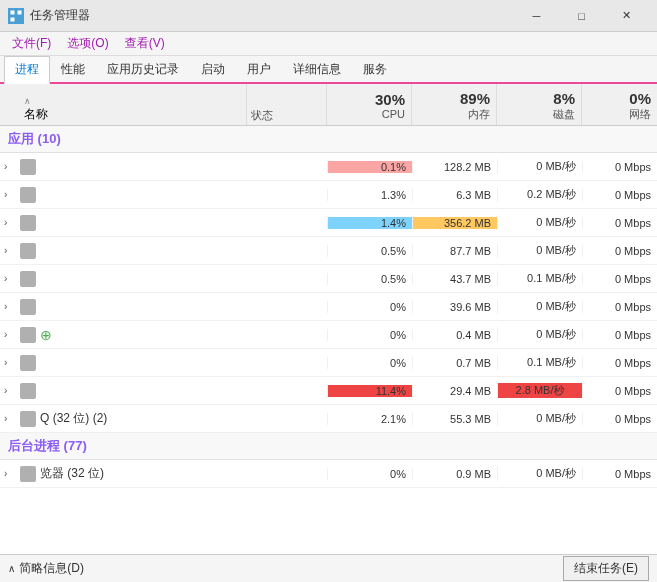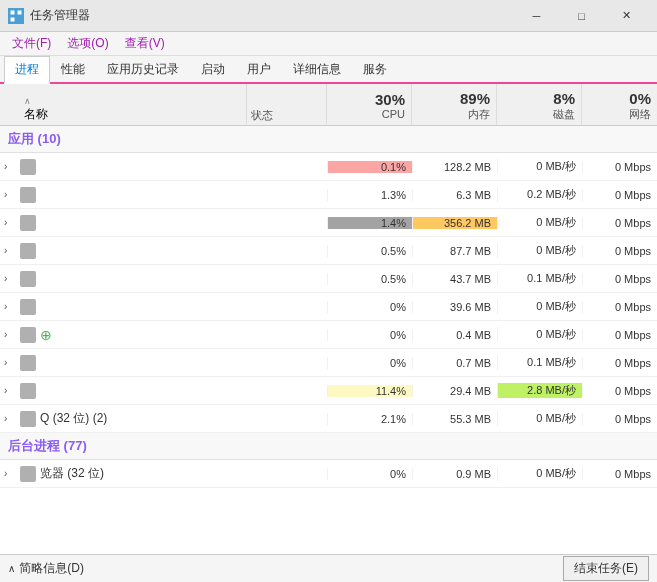--- a/index.html
+++ b/index.html
@@ -342,21 +342,21 @@
         <div class="cell-metric" style="background: white;">0.2 MB/秒</div>
         <div class="cell-metric" style="width: 75px; background: white;">0 Mbps</div>
       </div>
       <div class="table-row">
         <div class="cell-name">
           <span class="expand-arrow">›</span>
           <span class="app-icon" style="background: rgb(176, 176, 176); border-radius: 2px;"></span>
           <span></span>
         </div>
         <div class="cell-status"></div>
-        <div class="cell-metric" style="background: #a3a3a3; margin-left: 48px;">1.4%</div>
+        <div class="cell-metric" style="background: #7dd3fc; margin-left: 48px;">1.4%</div>
         <div class="cell-metric" style="background: rgb(255, 200, 97);">356.2 MB</div>
         <div class="cell-metric" style="background: white;">0 MB/秒</div>
         <div class="cell-metric" style="width: 75px; background: white;">0 Mbps</div>
       </div>
       <div class="table-row">
         <div class="cell-name">
           <span class="expand-arrow">›</span>
           <span class="app-icon" style="background: rgb(176, 176, 176); border-radius: 2px;"></span>
           <span></span>
         </div>
@@ -415,23 +415,23 @@
         <div class="cell-metric" style="background: white;">0.1 MB/秒</div>
         <div class="cell-metric" style="width: 75px; background: white;">0 Mbps</div>
       </div>
       <div class="table-row">
         <div class="cell-name">
           <span class="expand-arrow">›</span>
           <span class="app-icon" style="background: rgb(176, 176, 176); border-radius: 2px;"></span>
           <span></span>
         </div>
         <div class="cell-status"></div>
-        <div class="cell-metric" style="background: #fef9c3; padding-left: 42px;">11.4%</div>
+        <div class="cell-metric" style="background: #ef4444; padding-left: 42px;">11.4%</div>
         <div class="cell-metric" style="background: white;">29.4 MB</div>
-        <div class="cell-metric" style="background: #bef264;">2.8 MB/秒</div>
+        <div class="cell-metric" style="background: #ef4444; text-align: center;">2.8 MB/秒</div>
         <div class="cell-metric" style="width: 75px; background: white;">0 Mbps</div>
       </div>
       <div class="table-row">
         <div class="cell-name">
           <span class="expand-arrow">›</span>
           <span class="app-icon" style="background: rgb(176, 176, 176); border-radius: 2px;"></span>
           <span>Q (32 位) (2)</span>
         </div>
         <div class="cell-status"></div>
         <div class="cell-metric" style="background: white;">2.1%</div>

